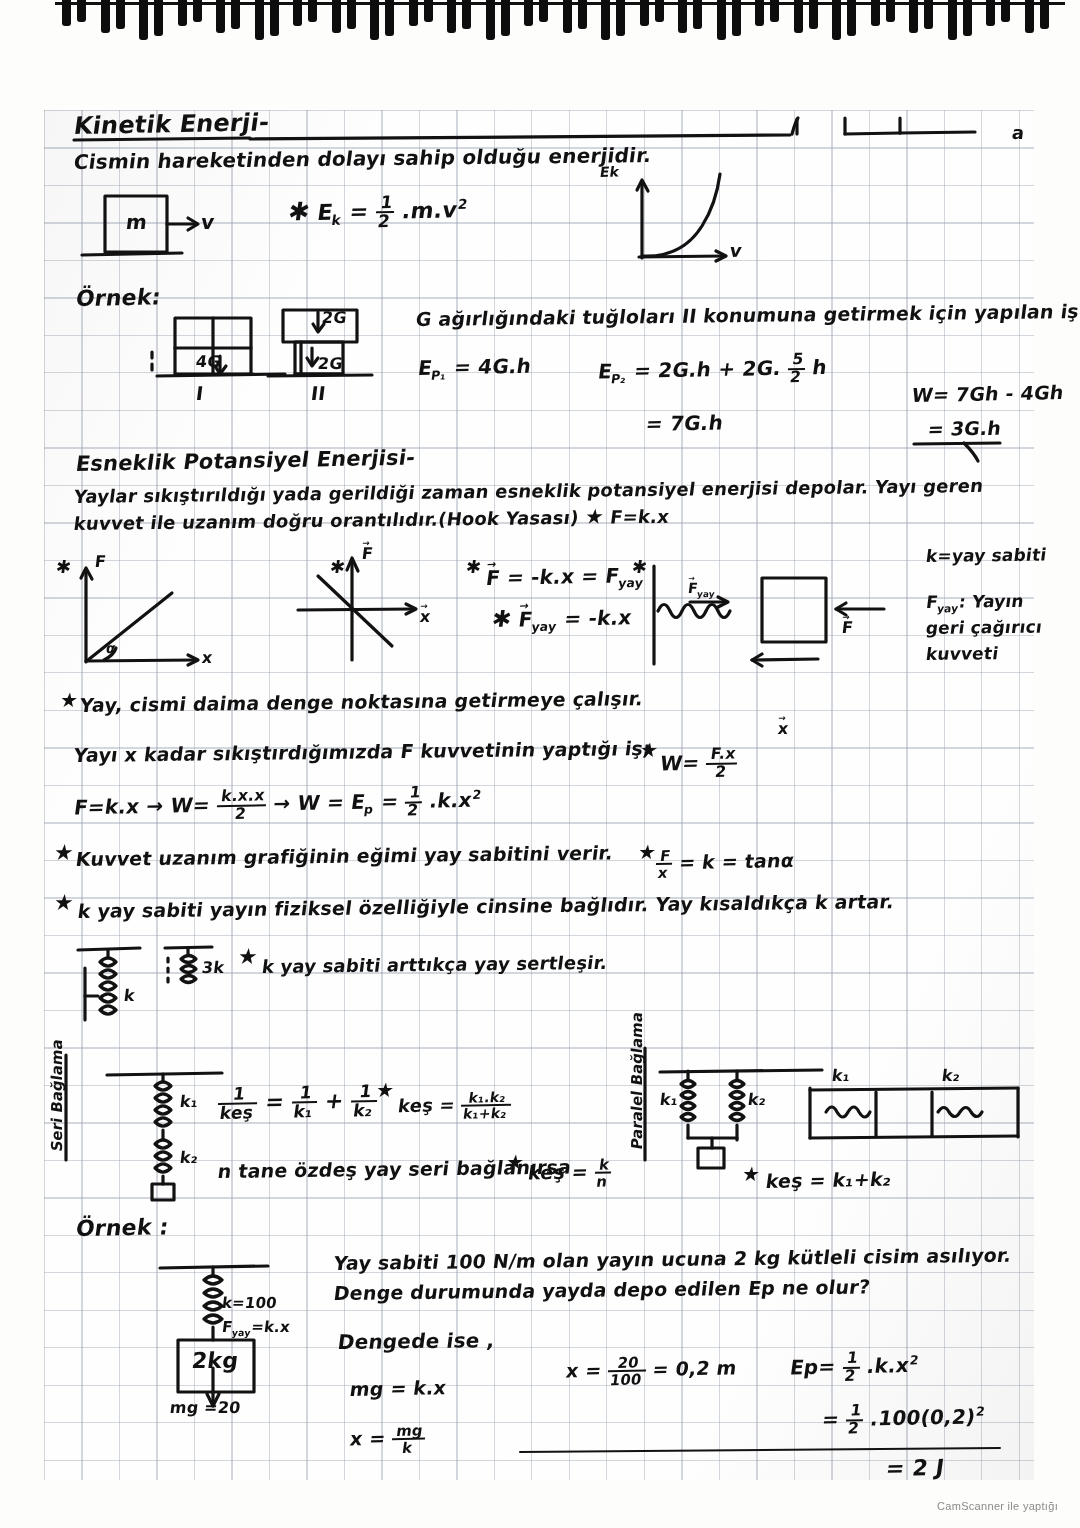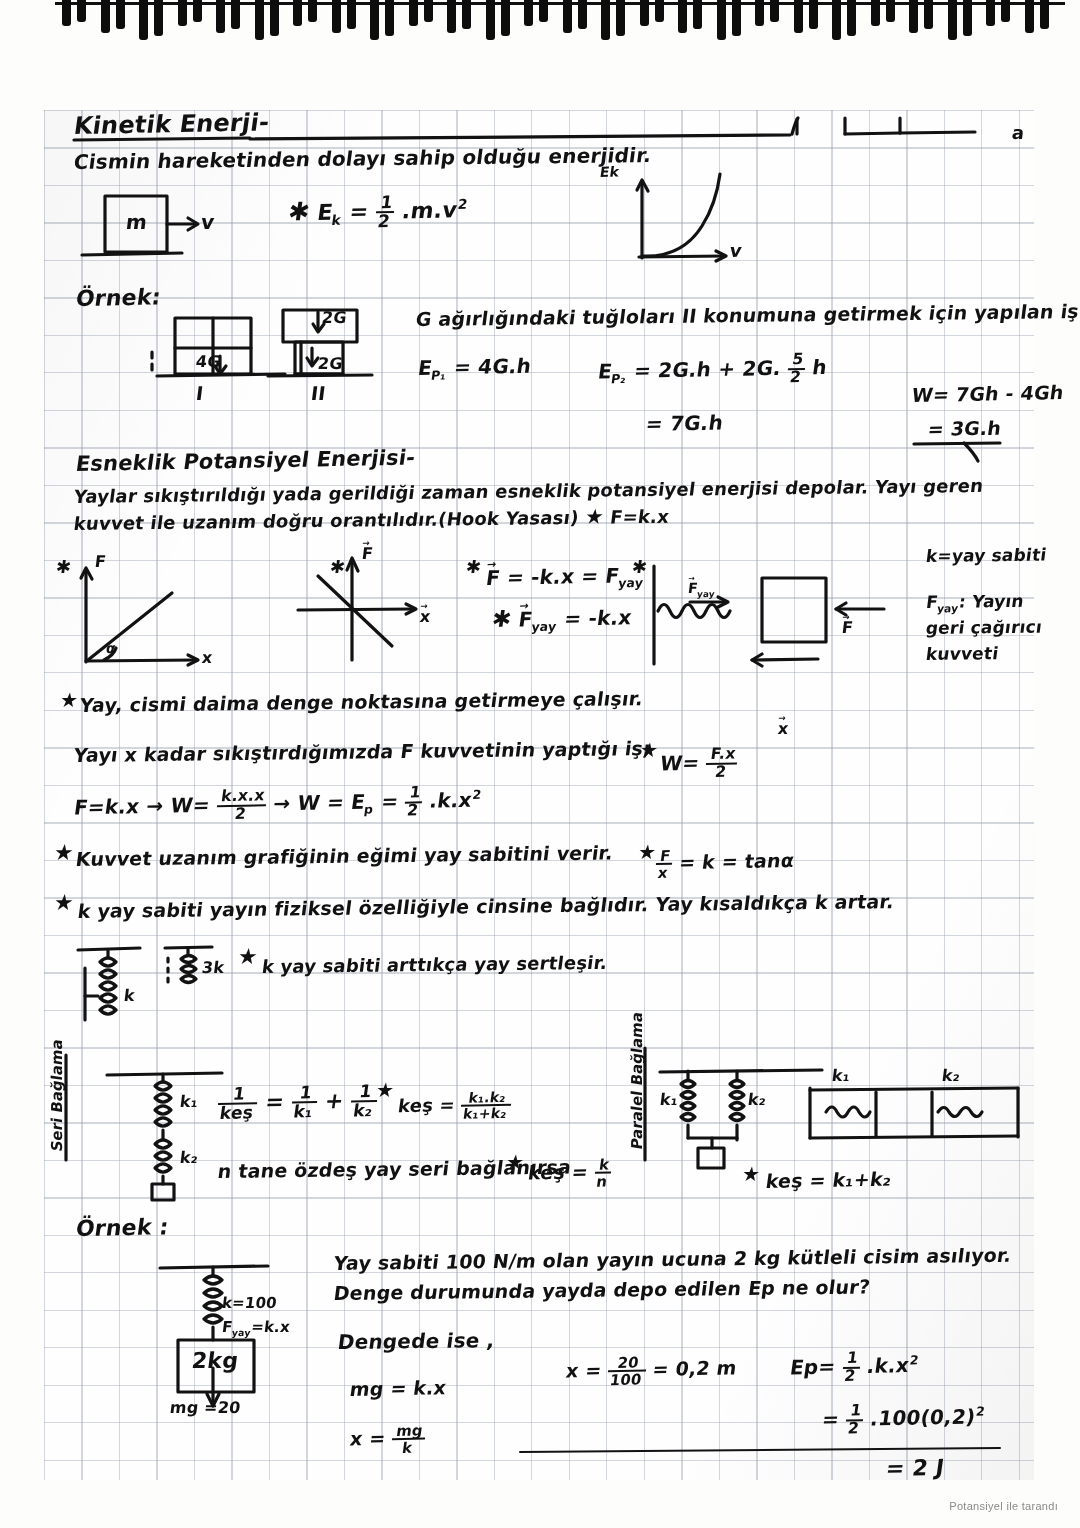--- a/index.html
+++ b/index.html
@@ -482,15 +482,15 @@
       <span class="num">1</span>
       <span class="den">2</span>
     </span>
     <span>.100(0,2)</span><sup>2</sup>
   </div>
 
   <div class="hw s22 sk1" style="left:886px;top:1456px;">= 2 J</div>
 
   <div class="hw s18 sk0" style="left:1012px;top:122px;">a</div>
 
-  <div id="cam">Potansiyel ile tarandı</div>
+  <div id="cam">CamScanner ile yaptığı</div>
 
 </div>
 
 </body></html>

